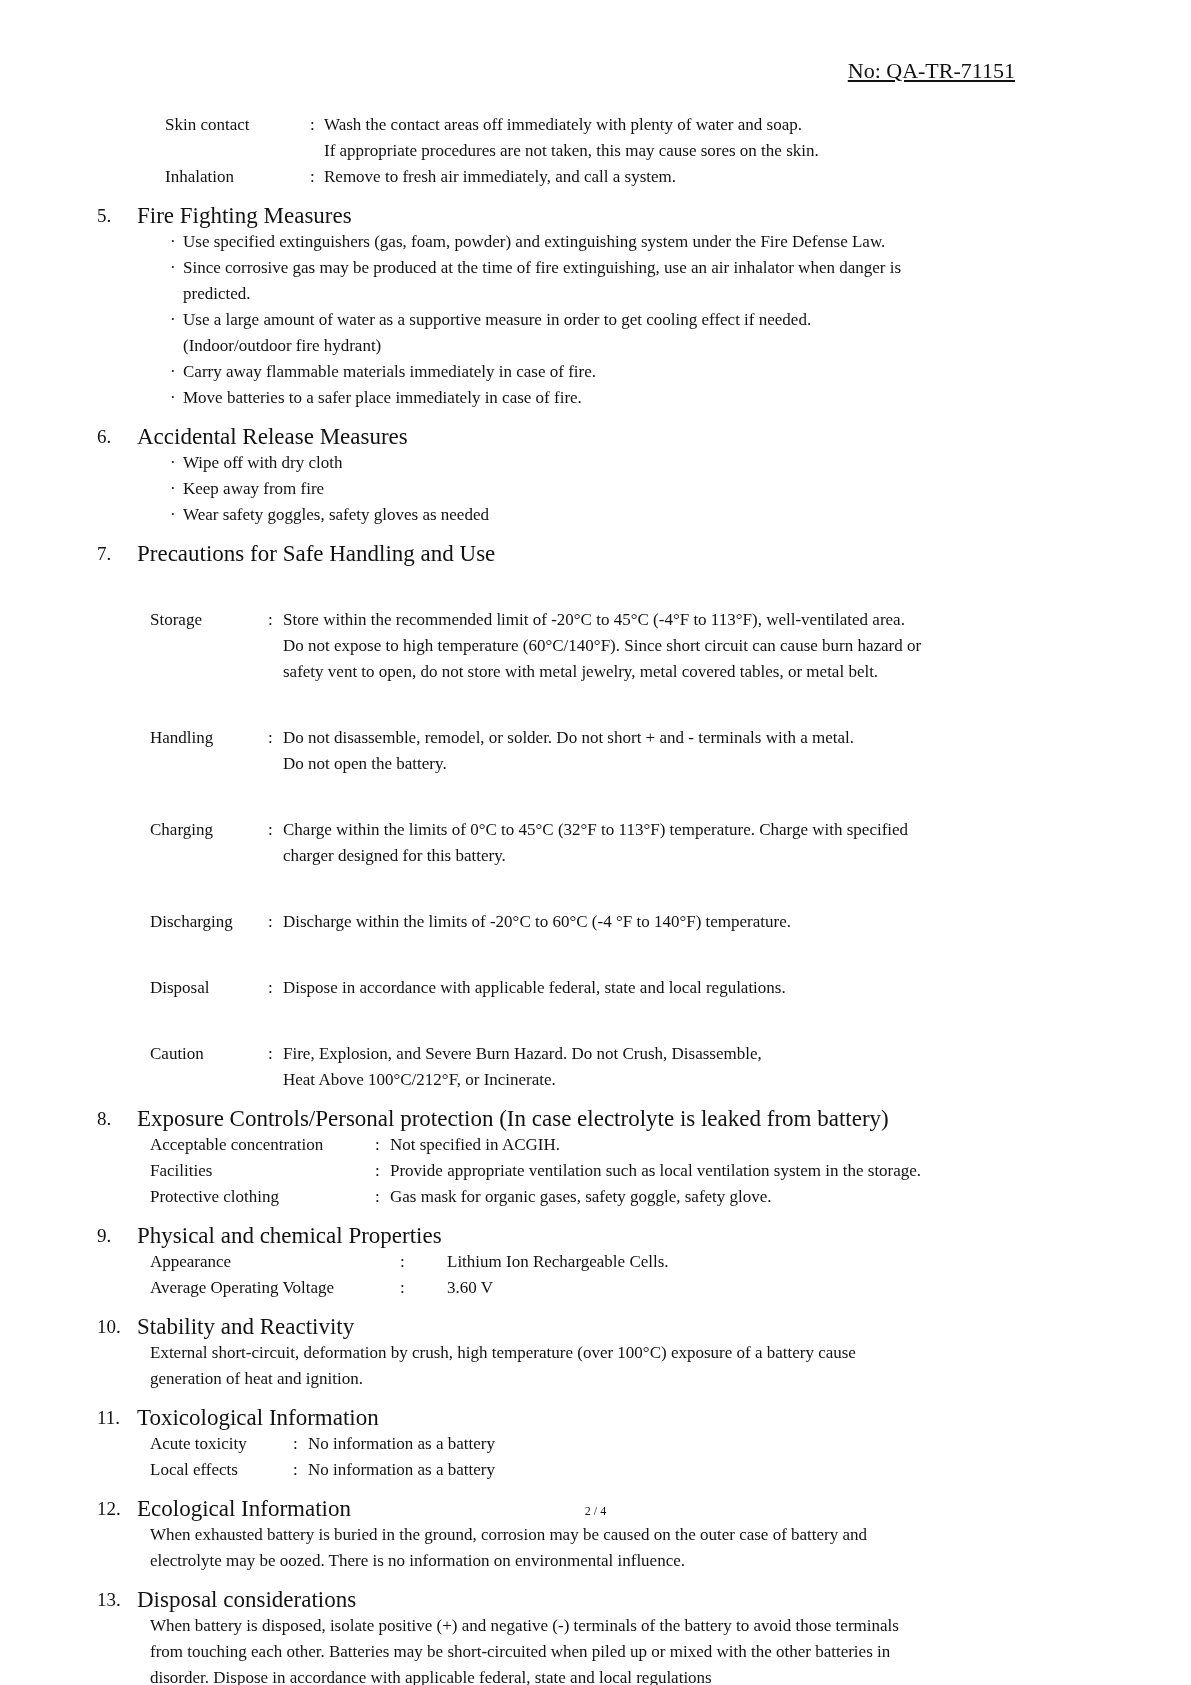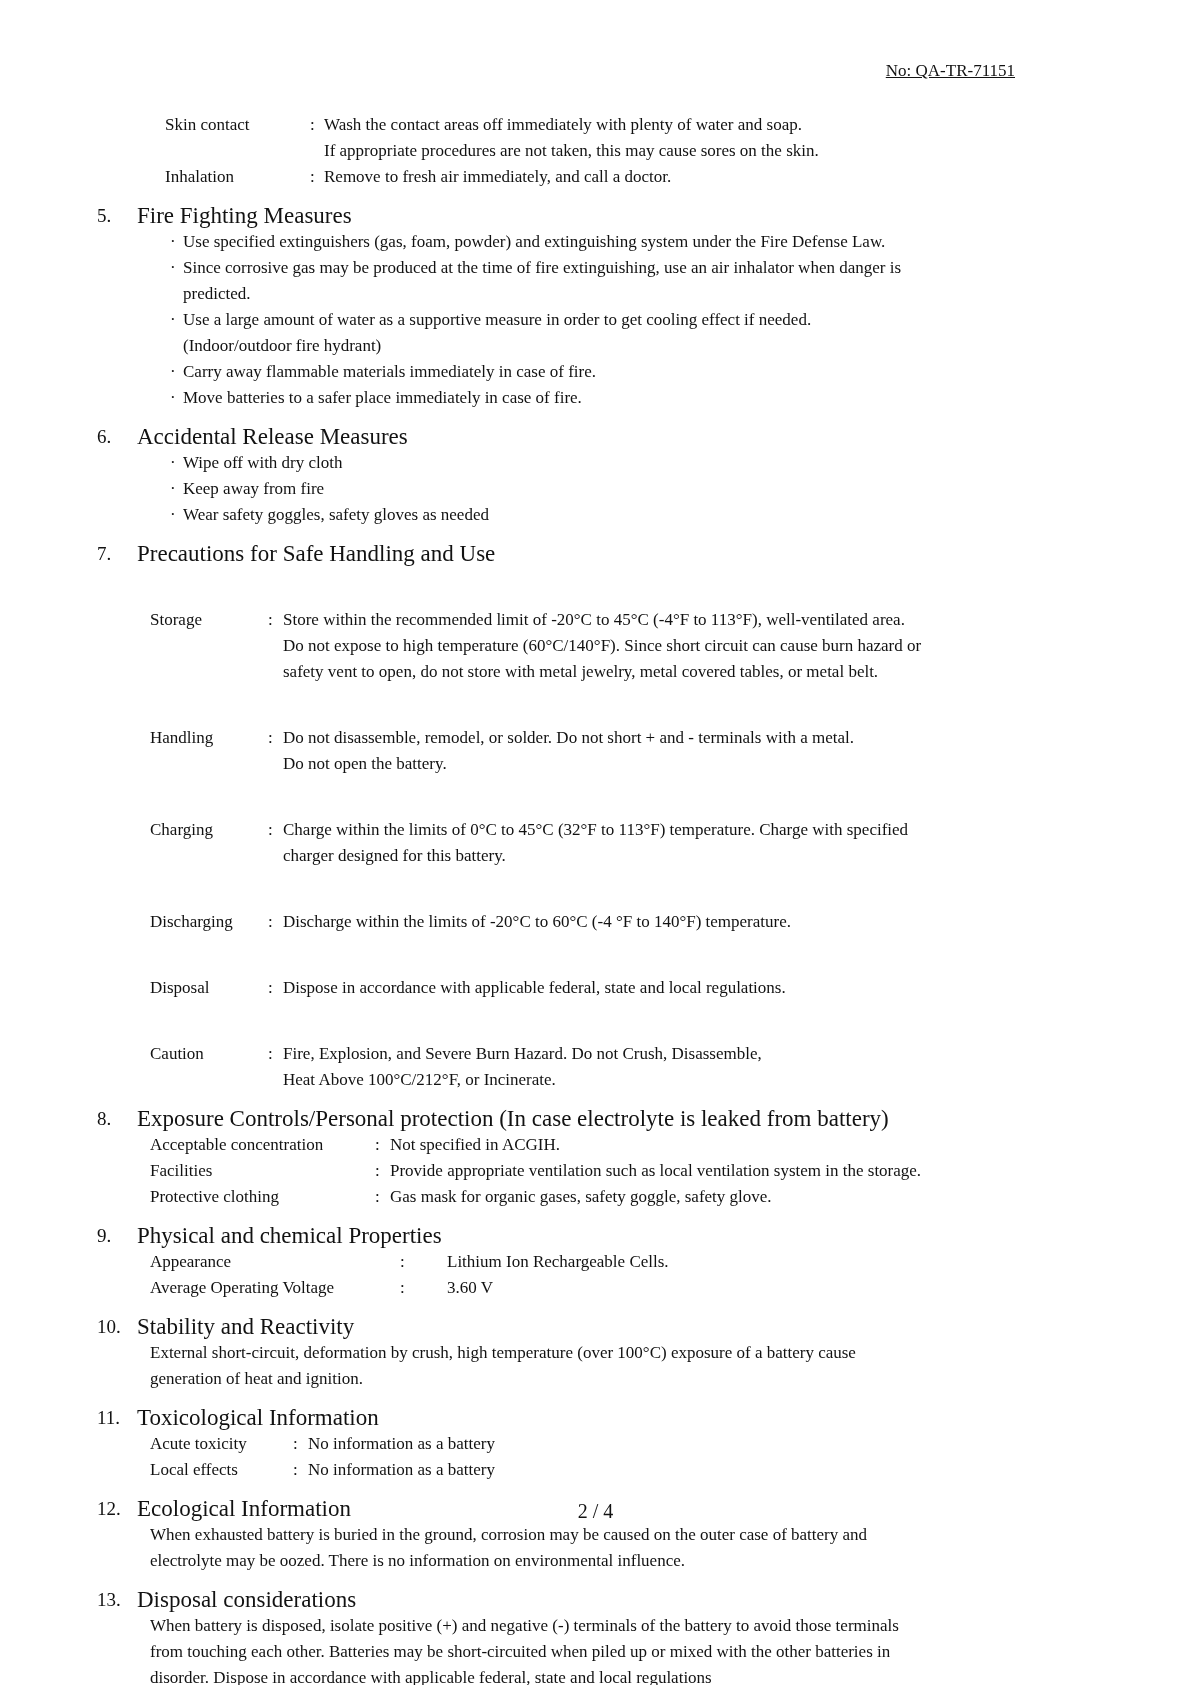--- a/index.html
+++ b/index.html
@@ -13,21 +13,21 @@
     color: #121212;
     font-size: 17px;
     line-height: 26px;
     overflow: hidden;
   }
   .doc-number {
     position: absolute;
     top: 58px;
     right: 176px;
     text-decoration: underline;
-    font-size: 17px;
+    font-size: 22px;
   }
   .content { position: absolute; top: 112px; left: 0; right: 0; }
 
   .kv-row { display: flex; margin-left: 165px; }
   .kv-label { flex: none; width: 145px; }
   .kv-colon { flex: none; width: 14px; }
   .kv-lines { flex: 1; padding-right: 60px; }
 
   .section { margin-top: 13px; }
   .section-head { display: flex; }
@@ -60,21 +60,21 @@
   .e11-lines { flex: 1; }
 
   .para { margin-left: 150px; margin-right: 130px; }
 
   .footer {
     position: absolute;
     top: 1498px;
     left: 0;
     width: 100%;
     text-align: center;
-    font-size: 20px;
+    font-size: 12px;
   }
 </style>
 </head>
 <body>
 
 <div class="page">
 
   <div class="doc-number">No: QA-TR-71151</div>
 
   <div class="content">
@@ -84,21 +84,21 @@
       <div class="kv-colon">:</div>
       <div class="kv-lines">
         <div>Wash the contact areas off immediately with plenty of water and soap.</div>
         <div>If appropriate procedures are not taken, this may cause sores on the skin.</div>
       </div>
     </div>
     <div class="kv-row">
       <div class="kv-label">Inhalation</div>
       <div class="kv-colon">:</div>
       <div class="kv-lines">
-        <div>Remove to fresh air immediately, and call a doctor.</div>
+        <div>Remove to fresh air immediately, and call a system.</div>
       </div>
     </div>
 
     <div class="section">
       <div class="section-head">
         <div class="section-num">5.</div>
         <div class="section-title">Fire Fighting Measures</div>
       </div>
       <div class="section-body">
         <div class="bullet-row">

